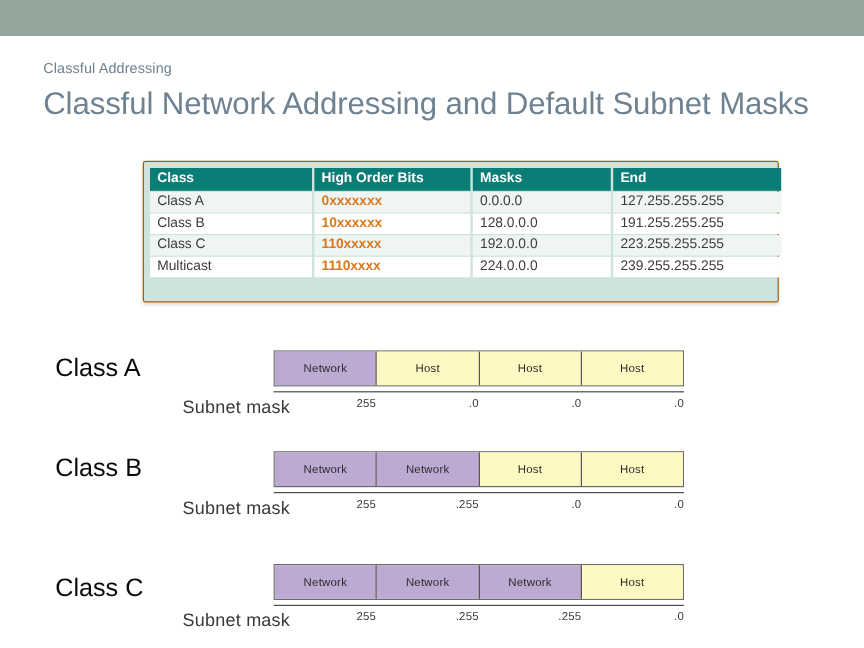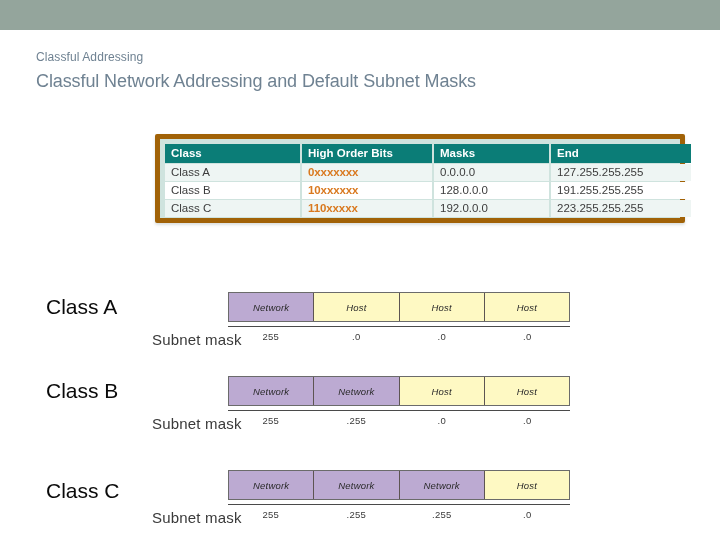--- a/index.html
+++ b/index.html
@@ -28,39 +28,38 @@
     position: absolute;
     left: 36px; top: 50px;
     font-size: 12px;
     color: #6f8292;
     letter-spacing: 0.1px;
     white-space: nowrap;
   }
   #page-title {
     position: absolute;
     left: 36px; top: 71px;
-    font-size: 18px;
+    font-size: 26px;
     color: #6f8292;
     font-weight: 400;
     letter-spacing: -0.1px;
     white-space: nowrap;
   }
 
   
   #class-table-frame {
     position: absolute;
     left: 119px; top: 134px;
     width: 530px;
     background: #cfe3de;
-    border: 5px solid #a16207;
+    border: 1px solid #a16207;
     border-radius: 2px;
-    padding: 4px 3px 0 3px;
+    padding: 4px 3px 19px 3px;
     box-sizing: border-box;
     box-shadow: 0 2px 3px rgba(90,110,110,0.22);
-    margin-left: 36px;
   }
   #class-table {
     border-collapse: separate;
     border-spacing: 2px 1px;
     width: 100%;
     table-layout: fixed;
   }
   #class-table th {
     background: #0b7d77;
     color: #ffffff;
@@ -116,21 +115,20 @@
   .octet {
     flex: 1 1 0;
     display: flex;
     align-items: center;
     justify-content: center;
     font-size: 9.5px;
     color: #2a2a2a;
     border-right: 1px solid #5d5552;
     box-sizing: border-box;
     letter-spacing: 0.2px;
-    font-style: italic;
   }
   .octet:last-child { border-right: none; }
   .octet.network { background: #bcaad2; }
   .octet.host    { background: #fef9c3; }
 
   .mask-rule {
     position: absolute;
     left: 228px;
     width: 342px;
     height: 1px;
@@ -145,21 +143,21 @@
     letter-spacing: 0.2px;
   }
   .mask-row {
     position: absolute;
     left: 228px;
     width: 342px;
     display: flex;
   }
   .mask-cell {
     flex: 1 1 0;
-    text-align: center;
+    text-align: right;
     font-size: 9.5px;
     color: #3a3a3a;
     letter-spacing: 0.2px;
   }
 </style>
 </head>
 <body>
 
 <div id="top-bar"></div>
 
@@ -194,20 +192,26 @@
           <td class="bits">10xxxxxx</td>
           <td>128.0.0.0</td>
           <td>191.255.255.255</td>
         </tr>
         <tr class="alt">
           <td>Class C</td>
           <td class="bits">110xxxxx</td>
           <td>192.0.0.0</td>
           <td>223.255.255.255</td>
         </tr>
+        <tr>
+          <td>Multicast</td>
+          <td class="bits">1110xxxx</td>
+          <td>224.0.0.0</td>
+          <td>239.255.255.255</td>
+        </tr>
       </tbody>
   </table>
 </div>
 
 <div id="diagrams-root">
     <div class="class-block">
       <div class="class-label" style="top: 295px;">Class A</div>
       <div class="octet-row" style="top: 292px;">
         <div class="octet network">Network</div>
         <div class="octet host">Host</div>

